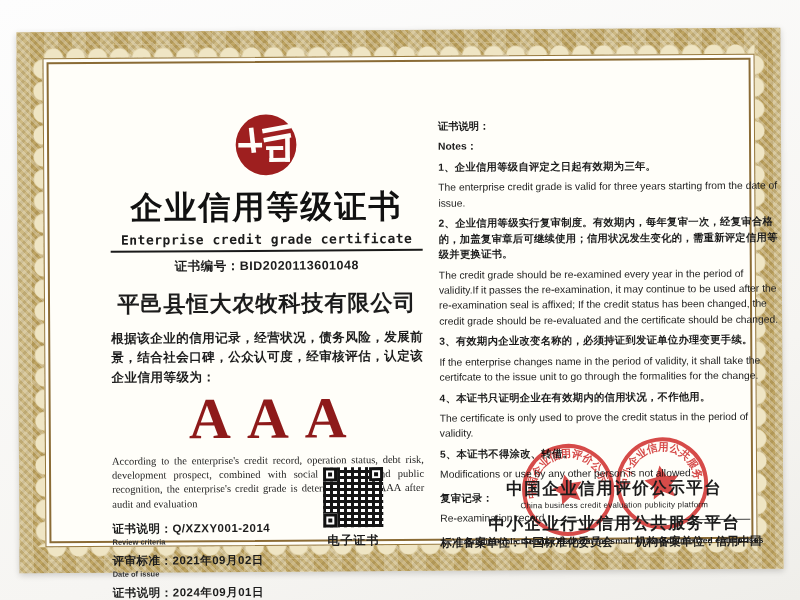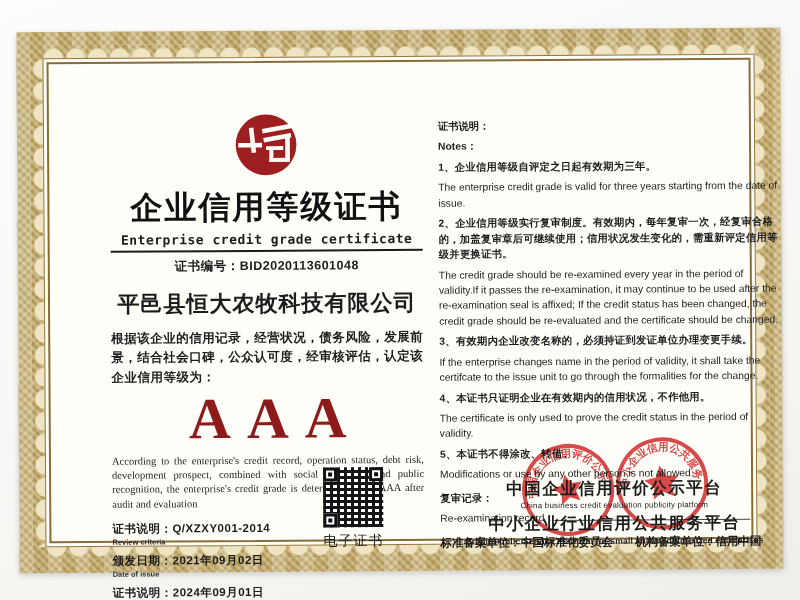--- a/index.html
+++ b/index.html
@@ -51,21 +51,21 @@
   .field .row{font-size:11.5px;font-weight:bold;letter-spacing:.5px;}
   .field .sub{font-size:7.5px;font-weight:bold;color:#333;margin-top:1px;}
   
   .qr-block{position:absolute;left:248px;top:384px;width:66px;text-align:center;}
   .qr{position:relative;width:60px;height:60px;margin:0 auto;background:
       repeating-linear-gradient(0deg,#151515 0 3px,rgba(0,0,0,0) 3px 6px),
       repeating-linear-gradient(90deg,#151515 0 3px,#fff 3px 7px);}
   .f{position:absolute;width:14px;height:14px;border:3px solid #111;background:#fff;box-sizing:border-box;}
   .f::after{content:'';position:absolute;inset:2px;background:#111;}
   .f.tl{left:0;top:0;} .f.tr{right:0;top:0;} .f.bl{left:0;bottom:0;}
-  .qr-label{margin-top:5px;font-size:14px;font-weight:normal;letter-spacing:1px;}
+  .qr-label{margin-top:5px;font-size:12px;font-weight:bold;letter-spacing:1px;}
   
   .right-col{position:absolute;left:368px;top:36px;width:344px;font-size:10.3px;line-height:1.5;}
   .right-col p{margin:0 0 5px 0;}
   .notes-h{font-weight:bold;}
   .note-cn{font-weight:bold;letter-spacing:.3px;}
   .note-en{color:#222;}
   .reexam-cn{font-weight:bold;margin-top:8px !important;}
   .reexam-row{white-space:nowrap;}
   .reexam-line{display:inline-block;width:196px;border-bottom:1px solid #444;vertical-align:baseline;}
   .filing{display:flex;gap:22px;margin-top:8px;font-size:11.5px;font-weight:bold;white-space:nowrap;}
@@ -111,21 +111,21 @@
         <div class="statement-cn">根据该企业的信用记录，经营状况，债务风险，发展前景，结合社会口碑，公众认可度，经审核评估，认定该企业信用等级为：</div>
         <div class="grade">AAA</div>
         <div class="statement-en">According to the enterprise's credit record, operation status, debt risk, development prospect, combined with social reputation and public recognition, the enterprise's credit grade is determined to be AAA after audit and evaluation</div>
 
         <div class="fields">
           <div class="field">
             <div class="row"><span>证书说明：</span><span>Q/XZXY001-2014</span></div>
             <div class="sub">Review criteria</div>
           </div>
           <div class="field">
-            <div class="row"><span>颁发日期：</span><span>2021年09月02日</span></div>
+            <div class="row"><span>评审标准：</span><span>2021年09月02日</span></div>
             <div class="sub">Date of issue</div>
           </div>
           <div class="field">
             <div class="row"><span>证书说明：</span><span>2024年09月01日</span></div>
             <div class="sub">Valid until</div>
           </div>
 
         </div>
       </div>
 

